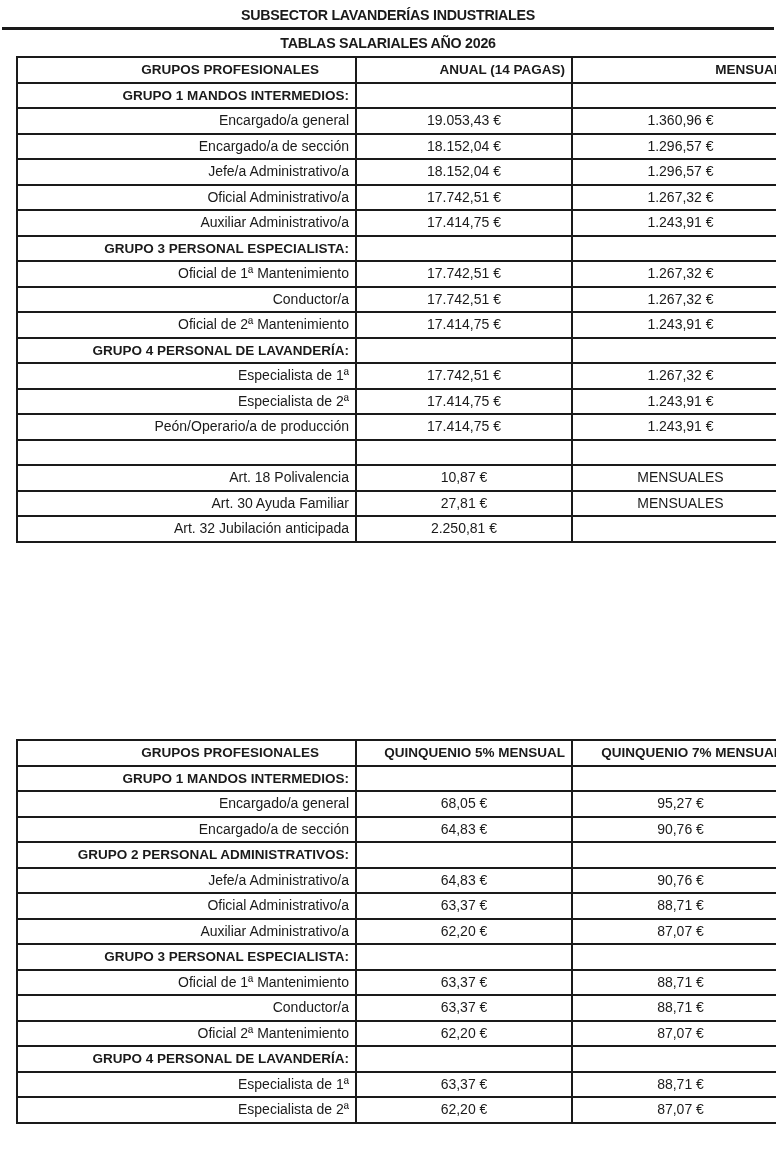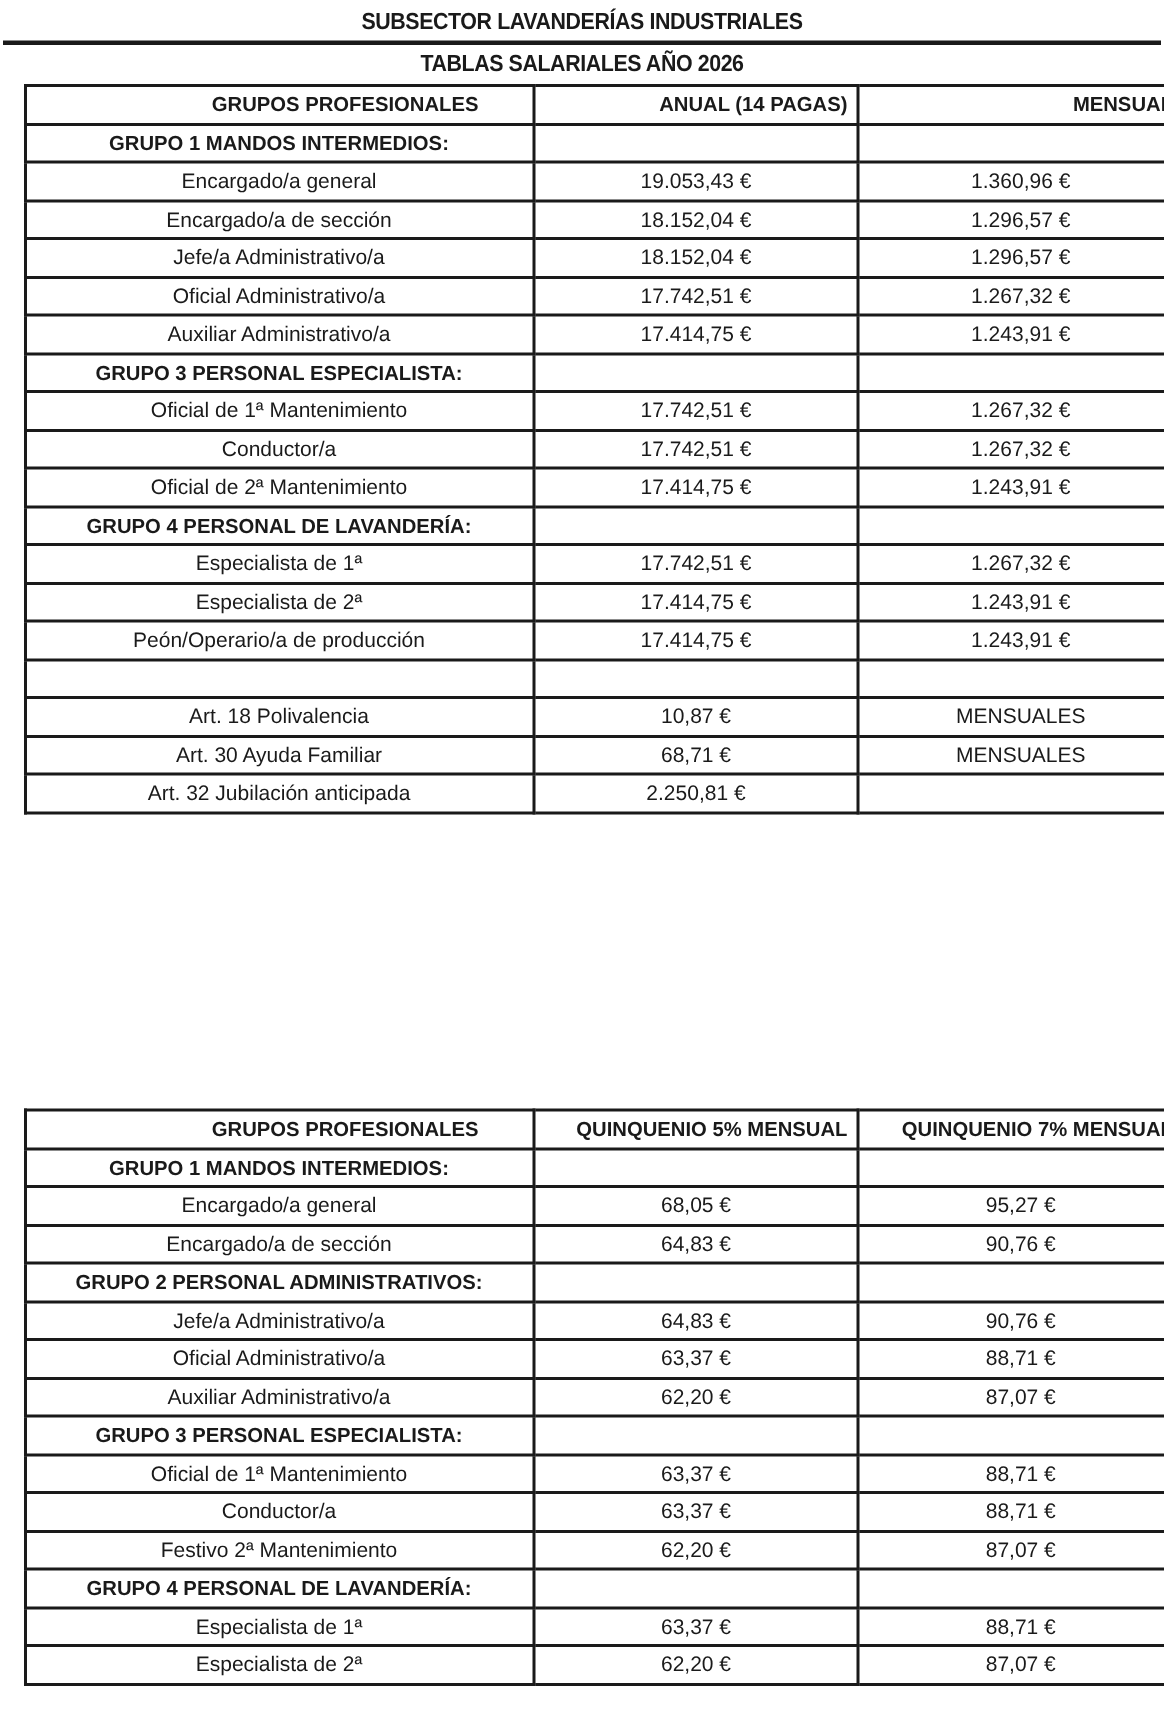--- a/index.html
+++ b/index.html
@@ -11,21 +11,21 @@
   #t-main { top: 6px; }
   #t-sub { top: 34px; }
   .rule { position: absolute; left: 2px; width: 772px; top: 27px; height: 3px; background: #1a1a1a; }
   table { position: absolute; left: 16px; width: 772px; border-collapse: collapse; table-layout: fixed; }
   #tbl1 { top: 56px; }
   #tbl2 { top: 739px; }
   td, th { border: 2px solid #1a1a1a; padding: 0 6px; height: 23.5px; font-size: 14px;
            white-space: nowrap; overflow: hidden; line-height: 23px; }
   th { font-weight: bold; text-align: right; font-size: 13.5px; }
   th.first { text-align: right; padding-right: 36px; }
-  td.label { text-align: center; padding-left: 5px; }
+  td.label { text-align: right; padding-left: 5px; }
   td.num { text-align: center; }
   tr.group td.label { font-weight: bold; font-size: 13.5px; }
   col.c1 { width: 339px; }
   col.c2 { width: 216px; }
   col.c3 { width: 217px; }
 </style>
 </head>
 <body>
 
 <div class="title" id="t-main">SUBSECTOR LAVANDERÍAS INDUSTRIALES</div>
@@ -121,21 +121,21 @@
         <td class="num"></td>
         <td class="num"></td>
       </tr>
       <tr class="item">
         <td class="label">Art. 18 Polivalencia</td>
         <td class="num">10,87 €</td>
         <td class="num">MENSUALES</td>
       </tr>
       <tr class="item">
         <td class="label">Art. 30 Ayuda Familiar</td>
-        <td class="num">68,71 €</td>
+        <td class="num">27,81 €</td>
         <td class="num">MENSUALES</td>
       </tr>
       <tr class="item">
         <td class="label">Art. 32 Jubilación anticipada</td>
         <td class="num">2.250,81 €</td>
         <td class="num"></td>
       </tr>
     </tbody>
 </table>
 
@@ -197,21 +197,21 @@
         <td class="label">Oficial de 1ª Mantenimiento</td>
         <td class="num">63,37 €</td>
         <td class="num">88,71 €</td>
       </tr>
       <tr class="item">
         <td class="label">Conductor/a</td>
         <td class="num">63,37 €</td>
         <td class="num">88,71 €</td>
       </tr>
       <tr class="item">
-        <td class="label">Festivo 2ª Mantenimiento</td>
+        <td class="label">Oficial 2ª Mantenimiento</td>
         <td class="num">62,20 €</td>
         <td class="num">87,07 €</td>
       </tr>
       <tr class="group">
         <td class="label">GRUPO 4 PERSONAL DE LAVANDERÍA:</td>
         <td class="num"></td>
         <td class="num"></td>
       </tr>
       <tr class="item">
         <td class="label">Especialista de 1ª</td>

